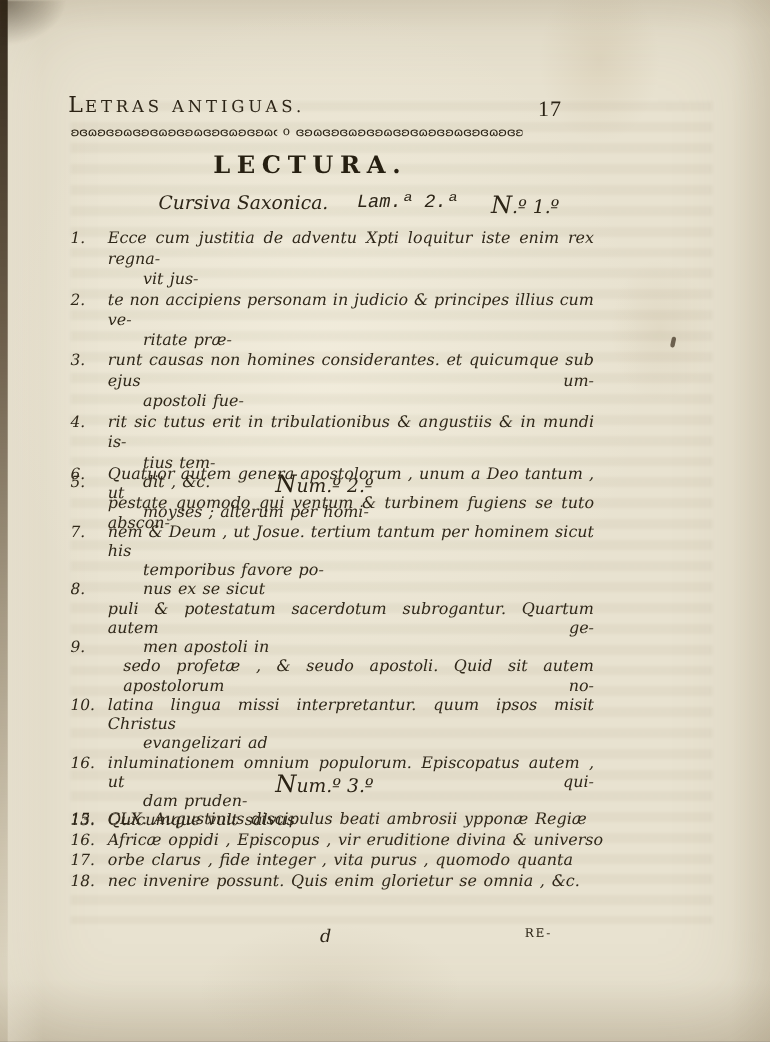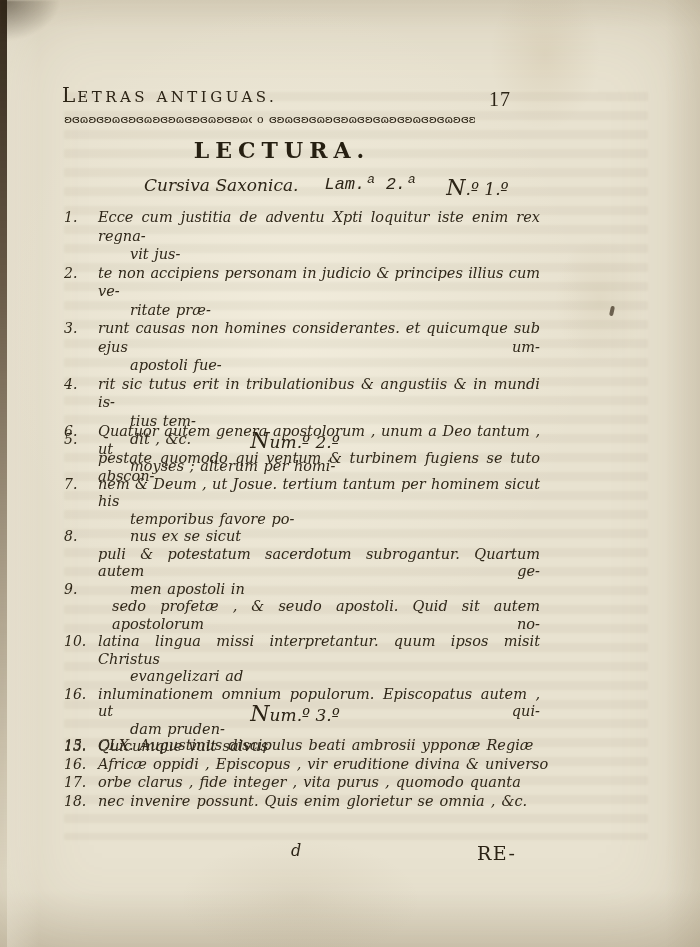--- a/index.html
+++ b/index.html
@@ -100,21 +100,21 @@
   .entry{position:relative;padding-left:36px;}
   .entry .num{position:absolute;left:2px;top:0;font-size:14px;}
   .line{white-space:nowrap;}
   .jt{white-space:normal;text-align:justify;text-align-last:justify;}
   .plain{word-spacing:1.5px;}
   .ind{padding-left:14px;}
   .cont{margin-left:32px;word-spacing:1px;}
   .cont:empty{display:none;}
   .sig{position:absolute;left:284px;top:841px;width:24px;text-align:center;
        font-style:italic;font-size:16px;color:#2b2315;}
-  .catchword{position:absolute;left:477px;top:842px;font-size:19px;letter-spacing:1.5px;color:#2b2315;}
+  .catchword{position:absolute;left:477px;top:842px;font-size:11px;letter-spacing:1.5px;color:#2b2315;}
 </style>
 </head>
 <body>
 
 <div class="scan">
   <div class="edge-left-light"></div>
   <div class="ghost"></div>
   <div class="edge-left"></div>
   <div class="corner-tl"></div>
   <div class="speck"></div>

